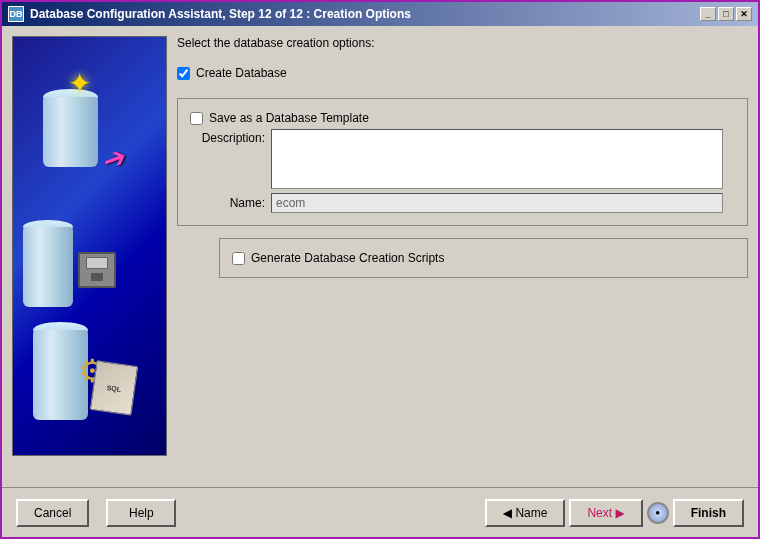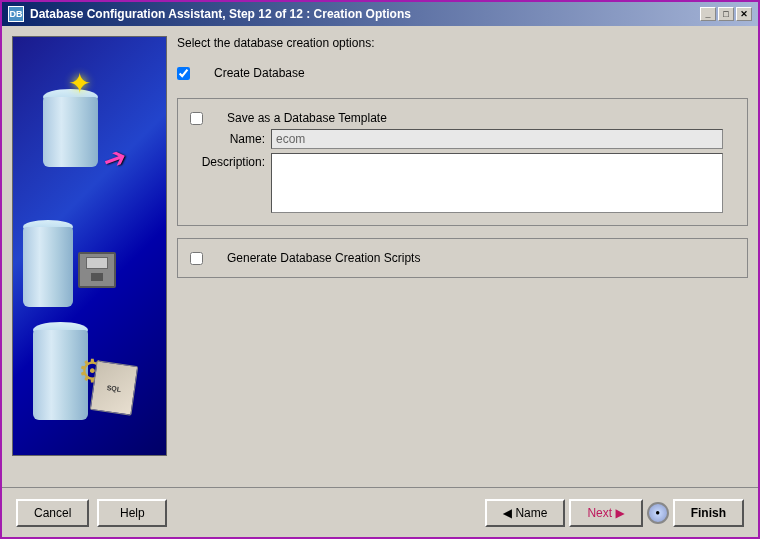--- a/index.html
+++ b/index.html
@@ -135,21 +135,21 @@
 
     .instruction-text {
       font-size: 12px;
       color: #000;
       margin-bottom: 4px;
     }
 
     .checkbox-row {
       display: flex;
       align-items: center;
-      gap: 24px;
+      gap: 6px;
       margin: 4px 0;
     }
 
     .checkbox-row input[type="checkbox"] {
       width: 13px;
       height: 13px;
     }
 
     .checkbox-label {
       font-size: 12px;
@@ -202,20 +202,21 @@
       font-size: 12px;
       resize: none;
     }
 
     .scripts-section {
       border: 1px solid #888;
       padding: 8px 12px;
       background: #d4d0c8;
       position: relative;
       margin-top: 4px;
+      margin-left: 42px;
     }
 
     .browse-btn {
       padding: 2px 10px;
       background: #d4d0c8;
       border: 1px solid #888;
       border-top-color: #fff;
       border-left-color: #fff;
       border-bottom-color: #555;
       border-right-color: #555;
@@ -230,21 +231,21 @@
       border-top: 1px solid #888;
       display: flex;
       align-items: center;
       justify-content: space-between;
       padding: 0 14px;
       flex-shrink: 0;
     }
 
     .bottom-left {
       display: flex;
-      gap: 8px;
+      gap: 17px;
     }
 
     .bottom-right {
       display: flex;
       align-items: center;
       gap: 4px;
     }
 
     .nav-btn {
       padding: 4px 16px;
@@ -338,28 +339,28 @@
         <input type="checkbox" id="createDb" checked="" style="">
         <label class="checkbox-label" for="createDb">Create Database</label>
       </div>
 
       <div class="sub-section">
         <div class="checkbox-row">
           <input type="checkbox" id="saveTemplate" style="">
           <label class="checkbox-label" for="saveTemplate">Save as a Database Template</label>
         </div>
 
+        <div class="field-row" style="align-items:flex-start;">
+          <span class="field-label" style="padding-top:2px;">Description:</span>
+          <textarea class="field-textarea" style=""></textarea>
+        </div>
+
         <div class="field-row">
           <span class="field-label">Name:</span>
           <input type="text" class="field-input" value="ecom" style="">
-        </div>
-
-        <div class="field-row" style="align-items:flex-start;">
-          <span class="field-label" style="padding-top:2px;">Description:</span>
-          <textarea class="field-textarea" style=""></textarea>
         </div>
       </div>
 
       <div class="scripts-section">
         <div class="checkbox-row">
           <input type="checkbox" id="genScripts" style="">
           <label class="checkbox-label" for="genScripts">Generate Database Creation Scripts</label>
         </div>
 
       </div>

